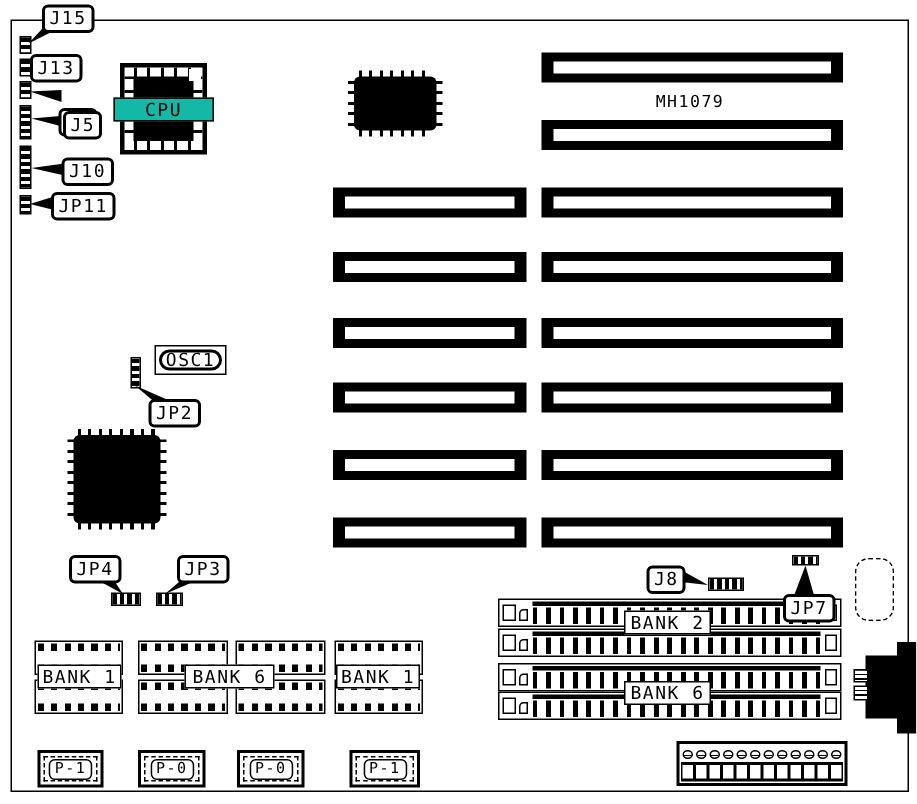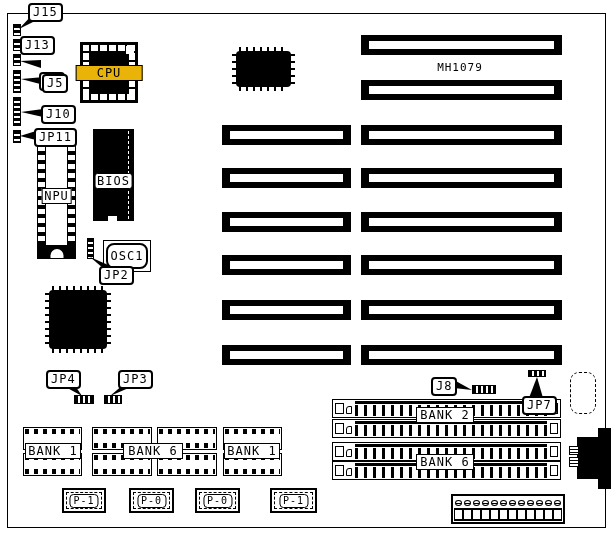--- a/index.html
+++ b/index.html
@@ -43,21 +43,21 @@
                background:repeating-linear-gradient(90deg,#000 0 2px,transparent 2px 9px); }
   .cpu .tk-b { position:absolute; left:9px; right:9px; bottom:3px; height:7px;
                background:repeating-linear-gradient(90deg,#000 0 2px,transparent 2px 9px); }
   .cpu .tk-l { position:absolute; top:9px; bottom:9px; left:3px; width:7px;
                background:repeating-linear-gradient(180deg,#000 0 2px,transparent 2px 9px); }
   .cpu .tk-r { position:absolute; top:9px; bottom:9px; right:3px; width:7px;
                background:repeating-linear-gradient(180deg,#000 0 2px,transparent 2px 9px); }
   .cpu .die  { position:absolute; inset:9px; background:#000; }
   .cpu .notch{ position:absolute; top:4px; right:4px; width:8px; height:8px; background:#fff; }
   .chiplabel { position:absolute; left:50%; top:50%; transform:translate(-50%,-50%); z-index:3;
-               background:#eab308; border:1px solid #000; padding:0 20px; font-size:12px;
+               background:#14b8a6; border:1px solid #000; padding:0 20px; font-size:12px;
                letter-spacing:1px; line-height:14px; white-space:nowrap; }
 
   
   .qfp { position:absolute; }
   .qfp .pt { position:absolute; top:0; left:7px; right:7px; height:5px;
              background:repeating-linear-gradient(90deg,#000 0 2px,transparent 2px 7px); }
   .qfp .pb { position:absolute; bottom:0; left:7px; right:7px; height:5px;
              background:repeating-linear-gradient(90deg,#000 0 2px,transparent 2px 7px); }
   .qfp .pl { position:absolute; left:0; top:7px; bottom:7px; width:5px;
              background:repeating-linear-gradient(180deg,#000 0 2px,transparent 2px 7px); }
@@ -88,21 +88,21 @@
   .bios .notch{ position:absolute; bottom:0; left:15px; width:9px; height:5px; background:#fff; }
   .bios .lbl  { position:absolute; left:50%; top:44px; transform:translateX(-50%);
                 background:#fff; border:1px solid #000; border-radius:3px; padding:0 2px;
                 font-size:12px; letter-spacing:1px; line-height:14px; }
 
   
   .osc { position:absolute; border:1px solid #000; background:#fff; padding:2px; }
   .osc .inner { width:100%; height:100%; border:2px solid #000; border-radius:8px;
                 display:flex; align-items:center; justify-content:center;
                 font-size:12px; letter-spacing:1px; }
-  .osc1 { left:103px; top:240px; width:48px; height:32px; }
+  .osc1 { left:103px; top:230px; width:48px; height:20px; }
   .osc2 { left:162px; top:360px; width:51px; height:29px; }
 
   
   .slot { position:absolute; height:20px; background:#fff; border:solid #000; border-width:6px 8px; z-index:1; }
   .slot-long { left:361px; width:201px; }
   .slot-ext  { left:222px; width:129px; }
   .sr1{top:35px}.sr2{top:80px}.sr3{top:125px}.sr4{top:168px}
   .sr5{top:212px}.sr6{top:255px}.sr7{top:300px}.sr8{top:345px}
 
   .mh { position:absolute; left:430px; top:61px; width:60px; text-align:center;
@@ -115,21 +115,21 @@
   .dip.a{top:0} .dip.b{top:26px}
   .dip::before { content:""; position:absolute; left:1px; right:1px; top:1px; height:5px;
                  background:repeating-linear-gradient(90deg,#000 0 4px,transparent 4px 9px); }
   .dip::after  { content:""; position:absolute; left:1px; right:1px; bottom:1px; height:5px;
                  background:repeating-linear-gradient(90deg,#000 0 4px,transparent 4px 9px); }
   .bl-b1l{left:25px;top:443px;width:56px} .bl-b0{left:123px;top:443px;width:60px}
   .bl-b1r{left:224px;top:443px;width:56px}
   .bl-b3{left:416px;top:407px;width:58px} .bl-b2{left:416px;top:454px;width:58px}
 
   
-  .pconn { position:absolute; top:488px; height:25px; border:2px solid #000; background:#fff;margin-left:37px; }
+  .pconn { position:absolute; top:500px; height:25px; border:2px solid #000; background:#fff; }
   .pc1{left:25px;width:44px}.pc2{left:92px;width:45px}.pc3{left:158px;width:45px}.pc4{left:233px;width:47px}
   .pconn .dash { position:absolute; inset:2px; border:1px dashed #000; }
   .pconn .lbl  { position:absolute; left:50%; top:50%; transform:translate(-50%,-50%);
                  background:#fff; border:1px solid #000; border-radius:4px; padding:0 3px;
                  font-size:10px; letter-spacing:1px; line-height:12px; white-space:nowrap; }
 
   
   .simm { position:absolute; left:332px; width:229px; height:19px; border:1px solid #000; background:#fff; z-index:1; }
   .sm1{top:399px}.sm2{top:419px}.sm3{top:442px}.sm4{top:461px}
   .simm .bar  { position:absolute; left:22px; right:13px; top:1px; height:3px; background:#000; }
@@ -224,34 +224,21 @@
     <div class="body"></div>
   </div>
   <div class="qfp qfp2">
     <div class="pt"></div>
     <div class="pb"></div>
     <div class="pl"></div>
     <div class="pr"></div>
     <div class="body"></div>
   </div>
 
-  <div class="npu">
-    <div class="top"></div>
-    <div class="ladl"></div>
-    <div class="ladr"></div>
-    <div class="bot"></div>
-    <div class="arch"></div>
-    <div class="lbl">NPU</div>
-  </div>
-
-  <div class="bios">
-    <div class="dash"></div>
-    <div class="notch"></div>
-    <div class="lbl">BIOS</div>
-  </div>
+
 
   <div class="osc osc1">
     <div class="inner">OSC1</div>
   </div>
 
   <div class="slot slot-long sr1"></div>
   <div class="slot slot-long sr2"></div>
   <div class="slot slot-long sr3"></div>
   <div class="slot slot-long sr4"></div>
   <div class="slot slot-long sr5"></div>

